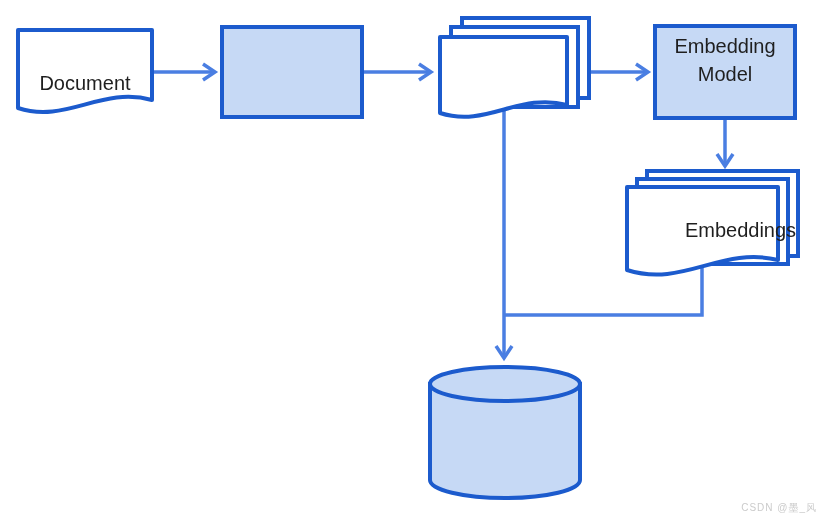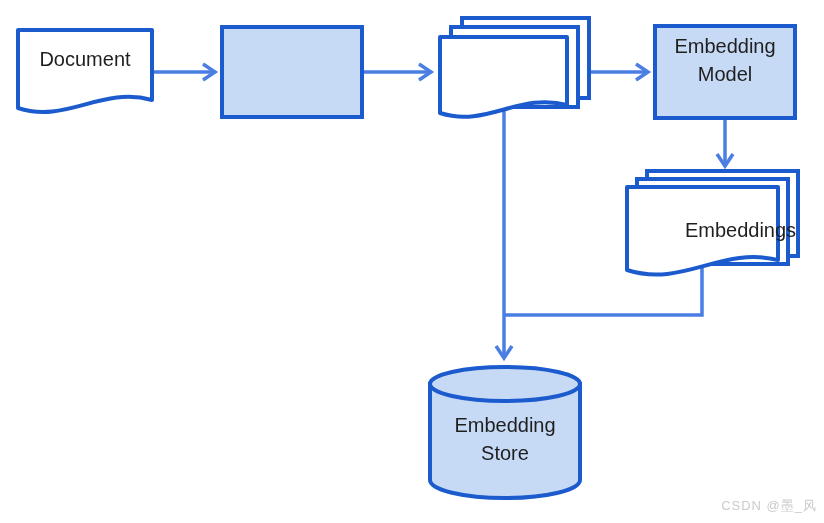--- a/index.html
+++ b/index.html
@@ -32,21 +32,21 @@
     text-align:center;
     font-size:20px;line-height:28px;
     color:var(--text);
     pointer-events:none;
   }
   .node-label span{display:inline-block;}
   .wrap-narrow span{width:112px;}
   .wrap-splitter span{width:92px;}
   .watermark{
     position:absolute;right:7px;bottom:8px;
-    font-size:13px;letter-spacing:1px;
+    font-size:10px;letter-spacing:1px;
     color:var(--watermark);
   }
 </style>
 </head>
 <body>
 
 <div class="stage">
 
   <svg width="824" height="523" viewBox="0 0 824 523">
     <defs>
@@ -79,32 +79,29 @@
       <rect class="sheet" x="637" y="179" width="151" height="85"></rect>
       <path class="doc" d="M627 187 H778 V260 C721 246 683 288 627 270 Z"></path>
     </g>
 
     <g>
       <path class="cyl" d="M430 384 V480 A75 18 0 0 0 580 480 V384 Z"></path>
       <ellipse class="cyl" cx="505" cy="384" rx="75" ry="17"></ellipse>
     </g>
   </svg>
 
-  <div class="node-label" style="left:18px;top:22px;width:134px;height:74px;justify-content:center;">
+  <div class="node-label" style="left:18px;top:46px;width:134px;height:74px;justify-content:center;">
     <span>Document</span>
   </div>
 
 
 
   <div class="node-label wrap-narrow" style="left:655px;top:14px;width:140px;height:92px;">
     <span>Embedding Model</span>
   </div>
 
   <div class="node-label" style="left:665px;top:187px;width:151px;height:85px;">
     <span>Embeddings</span>
   </div>
 
-  <div class="node-label wrap-narrow" style="left:431px;top:395px;width:148px;height:88px;">
-    <span>Embedding Store</span>
-  </div>
 
   <div class="watermark">CSDN @墨_风</div>
 </div>
 
 </body></html>

